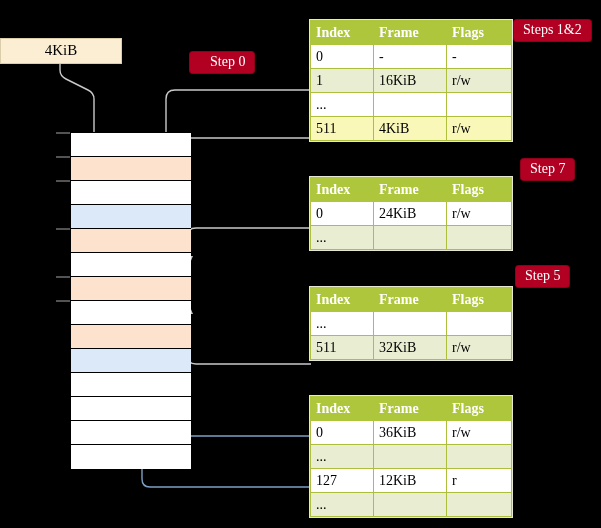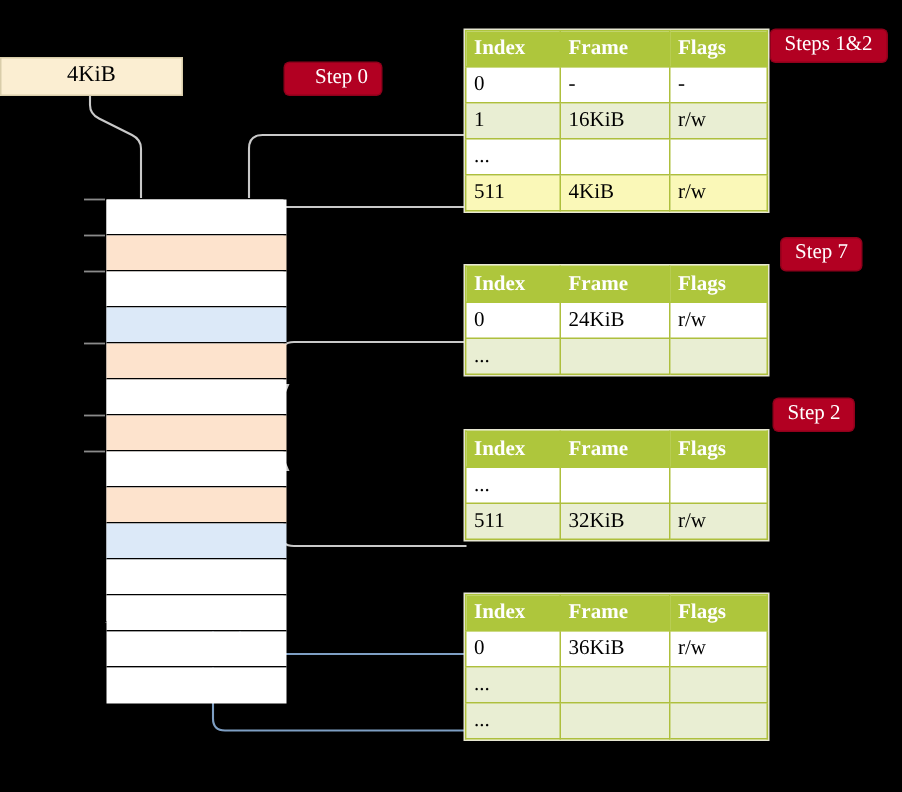--- a/index.html
+++ b/index.html
@@ -98,28 +98,28 @@
     </g>
   </svg>
 
   <div class="srcbox" style="left:0px;top:38px;width:120px;height:24px;">
     <span>4KiB</span>
   </div>
 
   <div class="badge" style="left:514px;top:20px;">
     <span>Steps 1&amp;2</span>
   </div>
-  <div class="badge" style="left:190px;top:42px;padding-left:20px;">
+  <div class="badge" style="left:190px;top:52px;padding-left:20px;">
     <span>Step 0</span>
   </div>
   <div class="badge" style="left:521px;top:159px;">
     <span>Step 7</span>
   </div>
   <div class="badge" style="left:516px;top:266px;">
-    <span>Step 2</span>
+    <span>Step 5</span>
   </div>
 
   <div class="memcol" id="memcol">
       <div class="memrow m-white" style="top: 0px;"></div>
       <div class="memrow m-orange" style="top: 24px;"></div>
       <div class="memrow m-white" style="top: 48px;"></div>
       <div class="memrow m-blue" style="top: 72px;"></div>
       <div class="memrow m-orange" style="top: 96px;"></div>
       <div class="memrow m-white" style="top: 120px;"></div>
       <div class="memrow m-orange" style="top: 144px;"></div>
@@ -217,20 +217,25 @@
         <tr class="plain">
           <td class="c-idx">0</td>
           <td class="c-frm">36KiB</td>
           <td class="c-flg">r/w</td>
         </tr>
         <tr class="alt">
           <td class="c-idx">...</td>
           <td class="c-frm"></td>
           <td class="c-flg"></td>
         </tr>
+        <tr class="plain">
+          <td class="c-idx">127</td>
+          <td class="c-frm">12KiB</td>
+          <td class="c-flg">r</td>
+        </tr>
         <tr class="alt">
           <td class="c-idx">...</td>
           <td class="c-frm"></td>
           <td class="c-flg"></td>
         </tr>
       </tbody>
     </table>
 
 </div>
 

